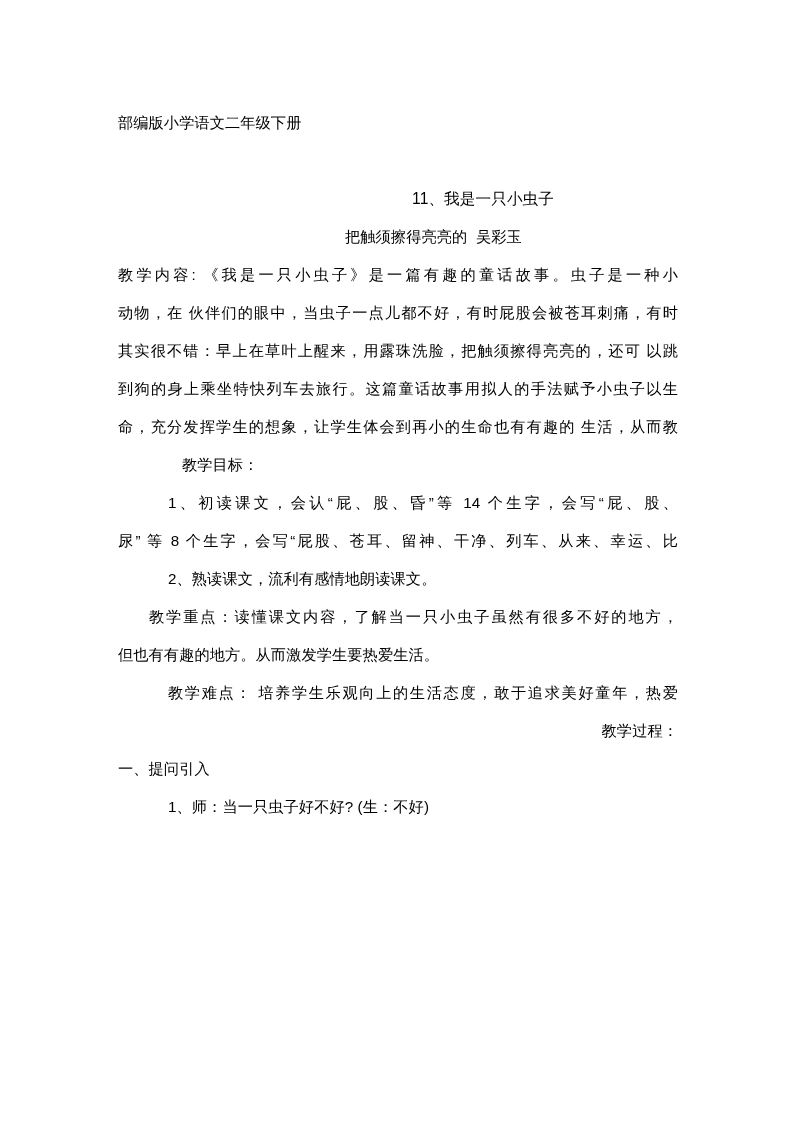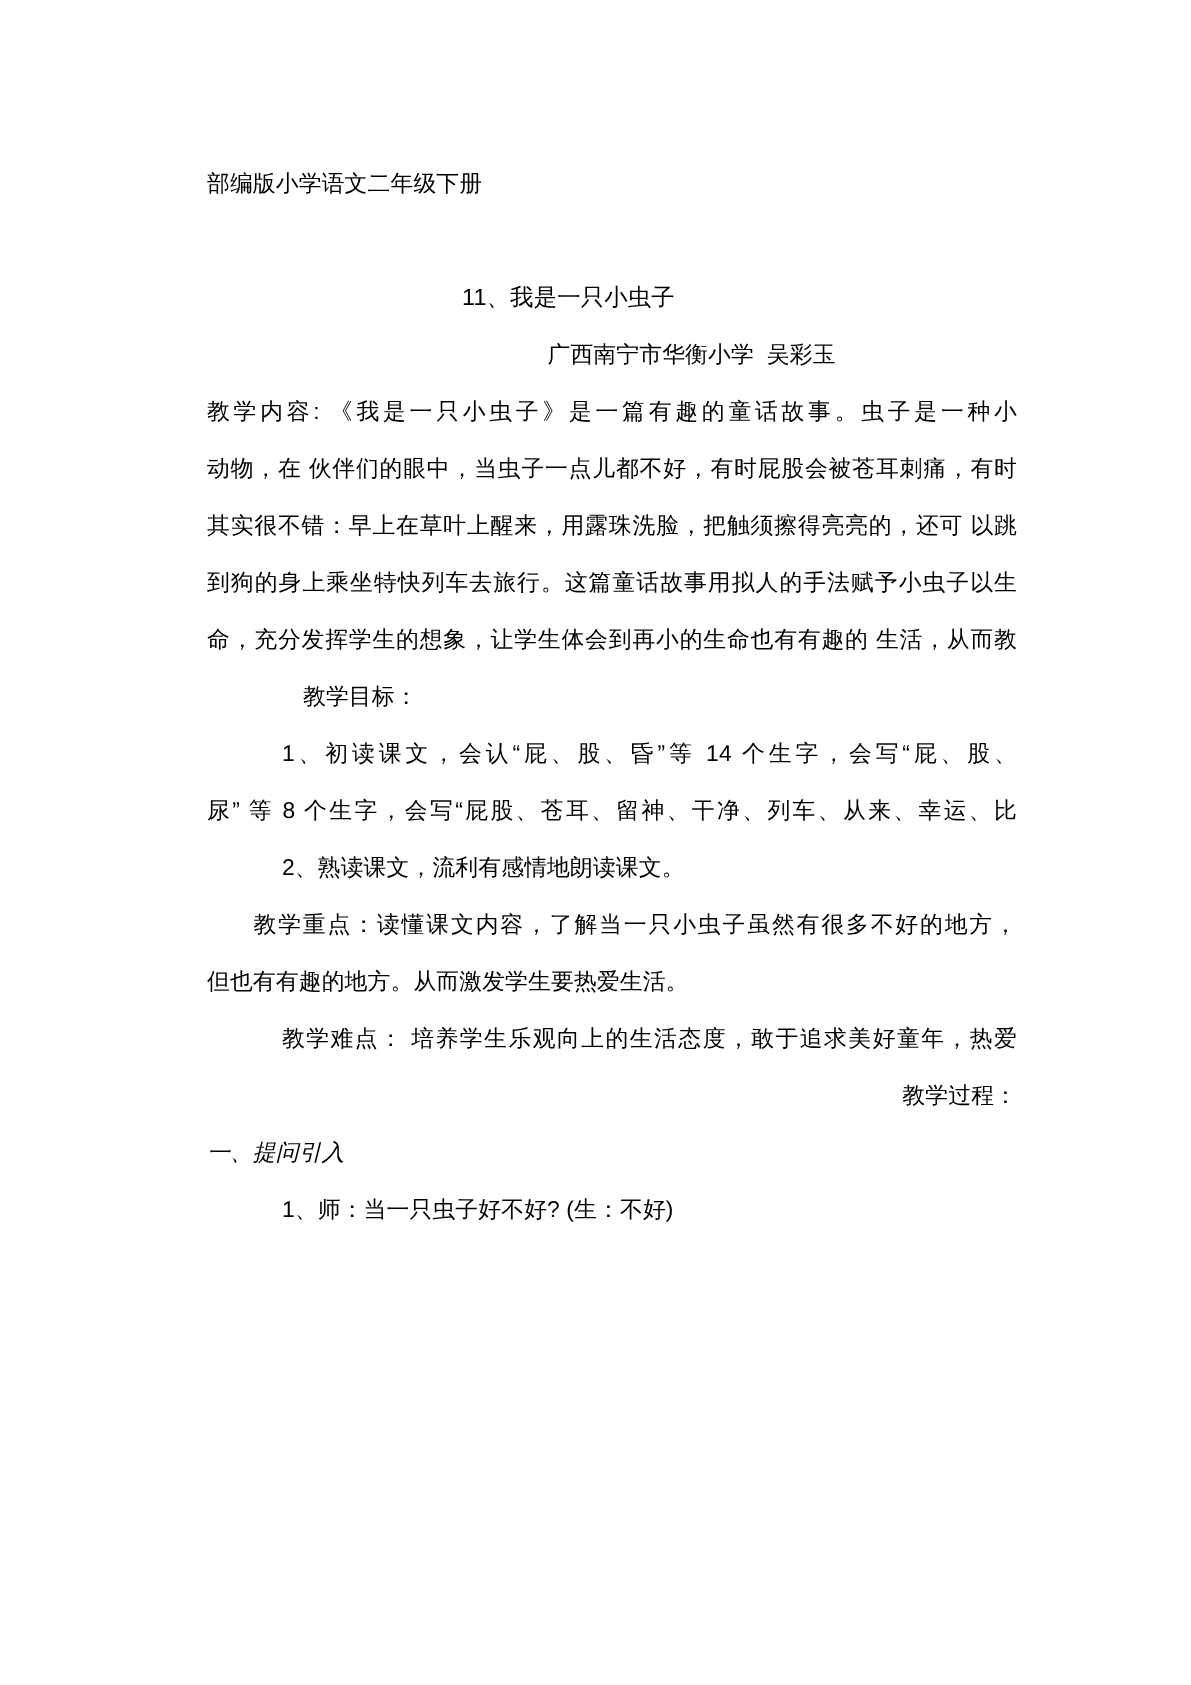--- a/index.html
+++ b/index.html
@@ -35,43 +35,43 @@
     width: 560px;
   }
 
   .line {
     font-size: 15.2px;
     line-height: 38px;
     height: 38px;
     white-space: pre;
     letter-spacing: 0.1px;
     color: #000000;
-    margin-left: 20px;
   }
 
   
   .just {
     white-space: normal;
     text-align: justify;
     text-align-last: justify;
     word-break: break-all;
   }
 
   
-  .ind-0  { padding-left: 0px; font-style: italic;  }
+  .ind-0  { padding-left: 0px;  }
   .ind-1  { padding-left: 31px; text-align: right; }
   .ind-2  { padding-left: 50px; }
   .ind-3  { padding-left: 64px; }
 
   .t-title {
     font-size: 15.6px;
     line-height: 38px;
     height: 38px;
     white-space: pre;
     padding-left: 170px;
+    text-align: center;
   }
   .t-byline {
     font-size: 15.2px;
     line-height: 38px;
     height: 38px;
     white-space: pre;
     padding-left: 227px;
   }
   .t-header {
     font-size: 15.2px;
@@ -86,21 +86,21 @@
 
 <div class="page">
   <div class="doc">
 
     <div class="line t-header">部编版小学语文二年级下册</div>
 
     <div class="line"></div>
 
     <div class="line t-title">11、我是一只小虫子</div>
 
-    <div class="line t-byline">广西南宁市华衡小学  吴彩玉</div>
+    <div class="line t-byline">把触须擦得亮亮的  吴彩玉</div>
 
     <div class="line just">教学内容:    《我是一只小虫子》是一篇有趣的童话故事。虫子是一种小</div>
     <div class="line just">动物，在 伙伴们的眼中，当虫子一点儿都不好，有时屁股会被苍耳刺痛，有时</div>
     <div class="line just">其实很不错：早上在草叶上醒来，用露珠洗脸，把触须擦得亮亮的，还可 以跳</div>
     <div class="line just">到狗的身上乘坐特快列车去旅行。这篇童话故事用拟人的手法赋予小虫子以生</div>
     <div class="line just">命，充分发挥学生的想象，让学生体会到再小的生命也有有趣的 生活，从而教</div>
 
     <div class="line ind-3">教学目标：</div>
 
     <div class="line just ind-2">1、初读课文，会认“屁、股、昏”等  14  个生字，会写“屁、股、</div>

